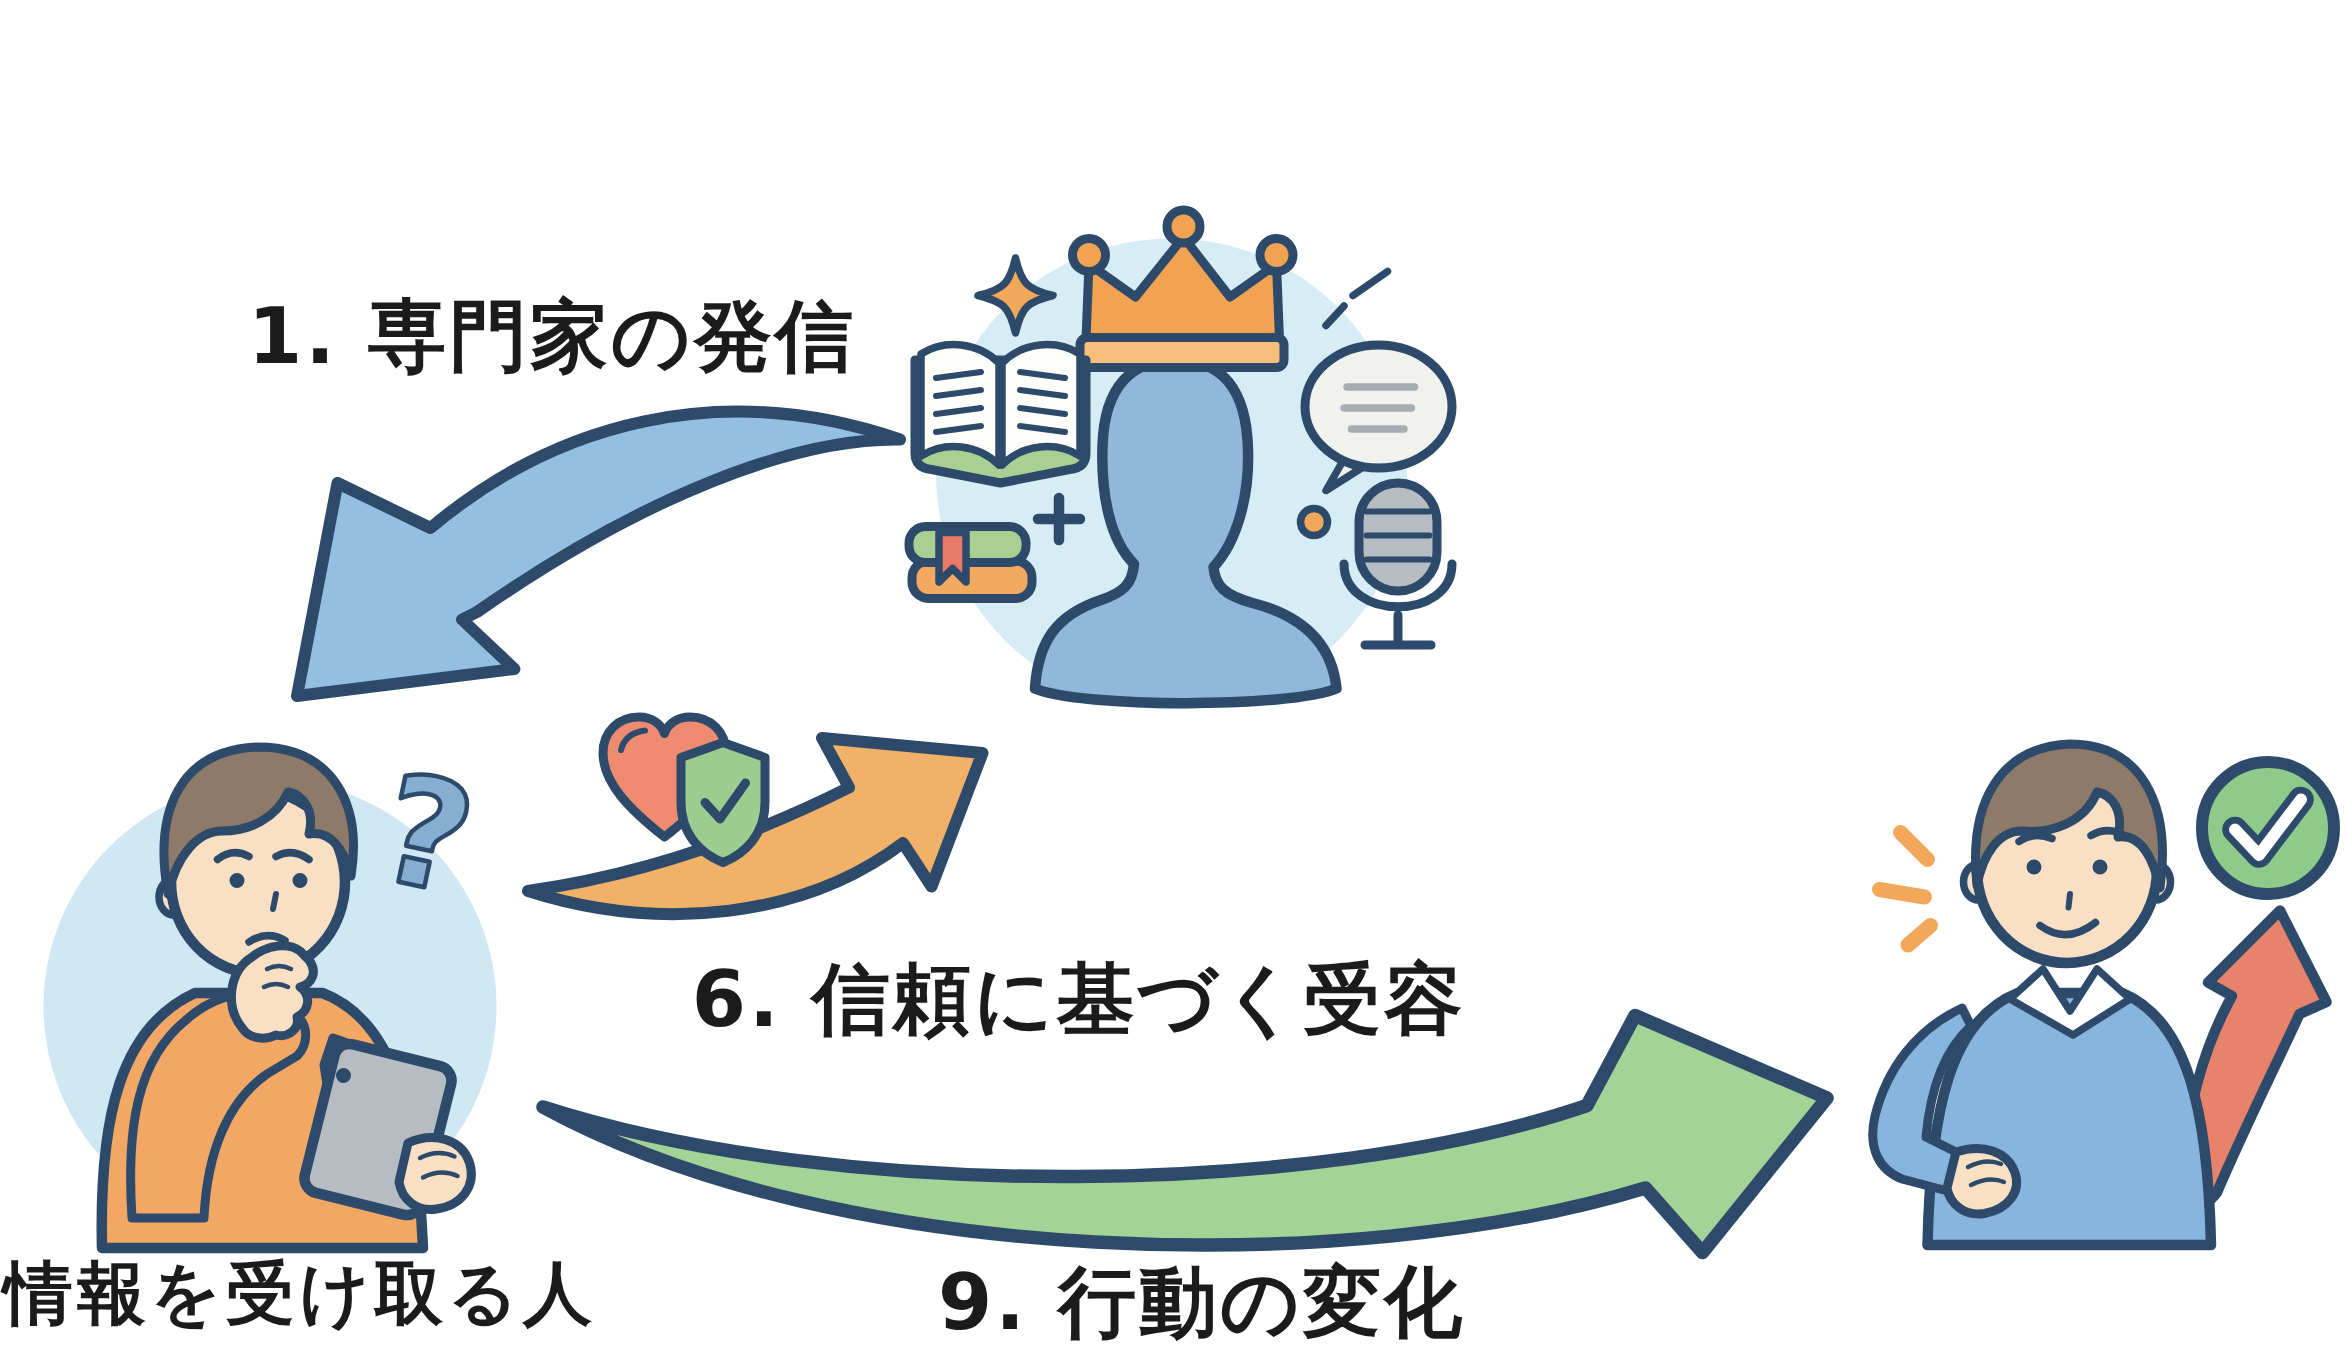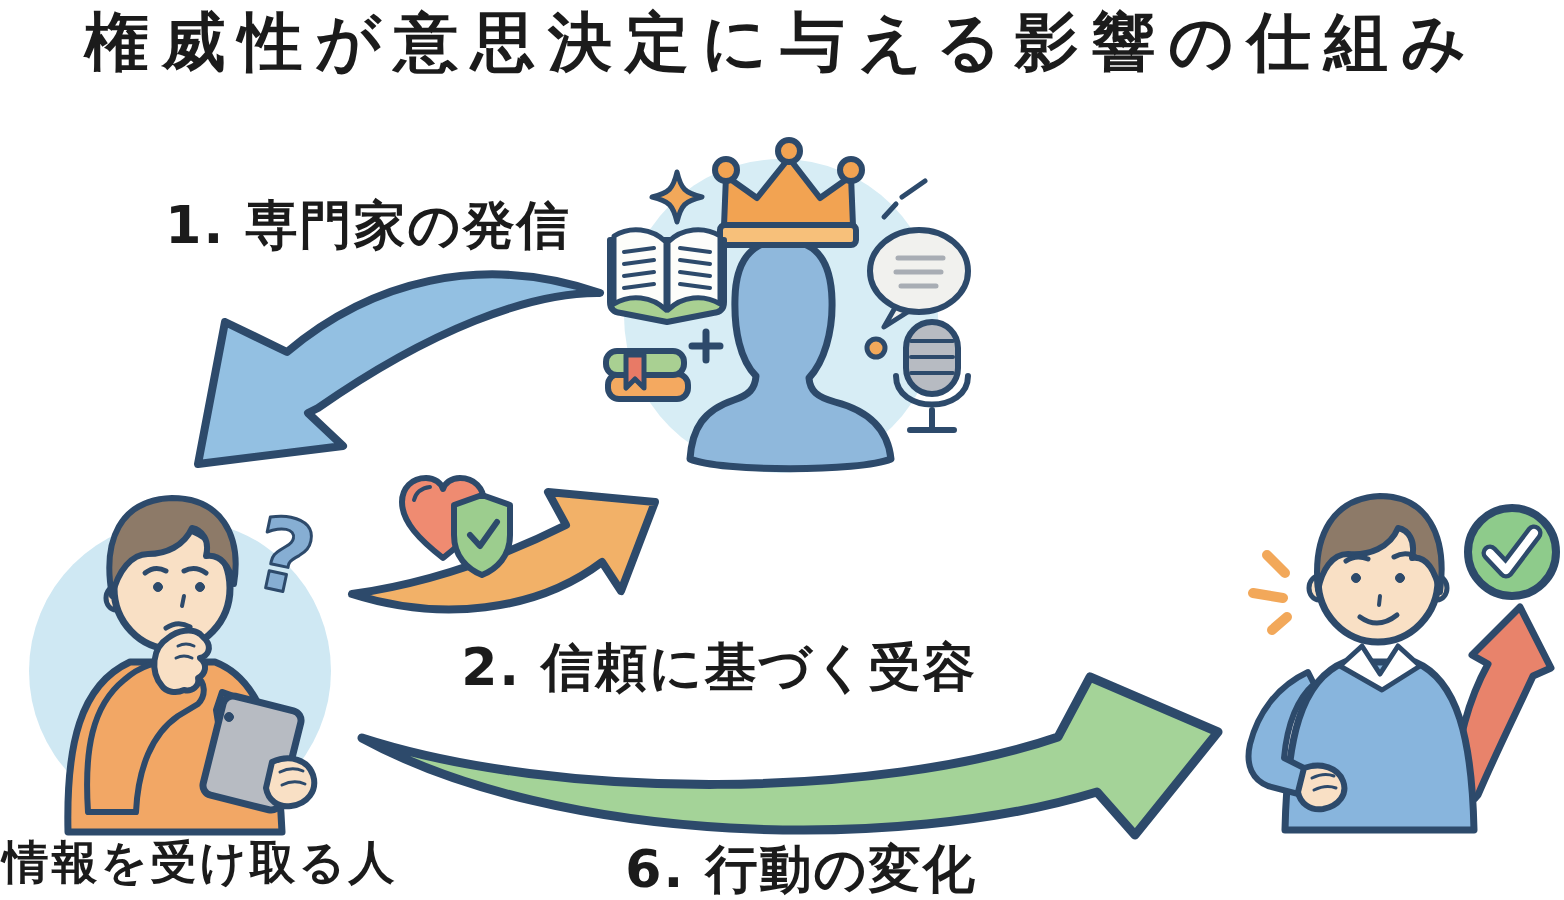--- a/index.html
+++ b/index.html
@@ -162,24 +162,23 @@
         <path class="odash" d="M 1267 555 L 1285 573 M 1253 593 L 1283 598 M 1272 630 L 1287 617"></path>
       </g>
       <g>
         <circle class="chk sn" stroke-width="8" cx="1512" cy="552" r="44"></circle>
         <path class="none sn" stroke-width="17" d="M 1490 553 L 1506 570 L 1534 533"></path>
         <path class="none wstroke" stroke-width="8" d="M 1490 553 L 1506 570 L 1534 533"></path>
       </g>
     </g>
   </svg>
 
-  <div class="lbl title" style="left:782px;top:42px;">権威性が意思決定に与える影響の仕組み</div>
 
   <div class="lbl step" style="left:368px;top:225px;">1. 専門家の発信</div>
 
 
-  <div class="lbl step" style="left:719px;top:667px;">2. 信頼に基づく受容</div>
+  <div class="lbl step" style="left:719px;top:667px;">6. 信頼に基づく受容</div>
 
-  <div class="lbl step" style="left:801px;top:869px;">6. 行動の変化</div>
+  <div class="lbl step" style="left:801px;top:869px;">9. 行動の変化</div>
 
   <div class="lbl caption" style="left:200px;top:862px;">情報を受け取る人</div>
 
 </div>
 
 </body></html>

